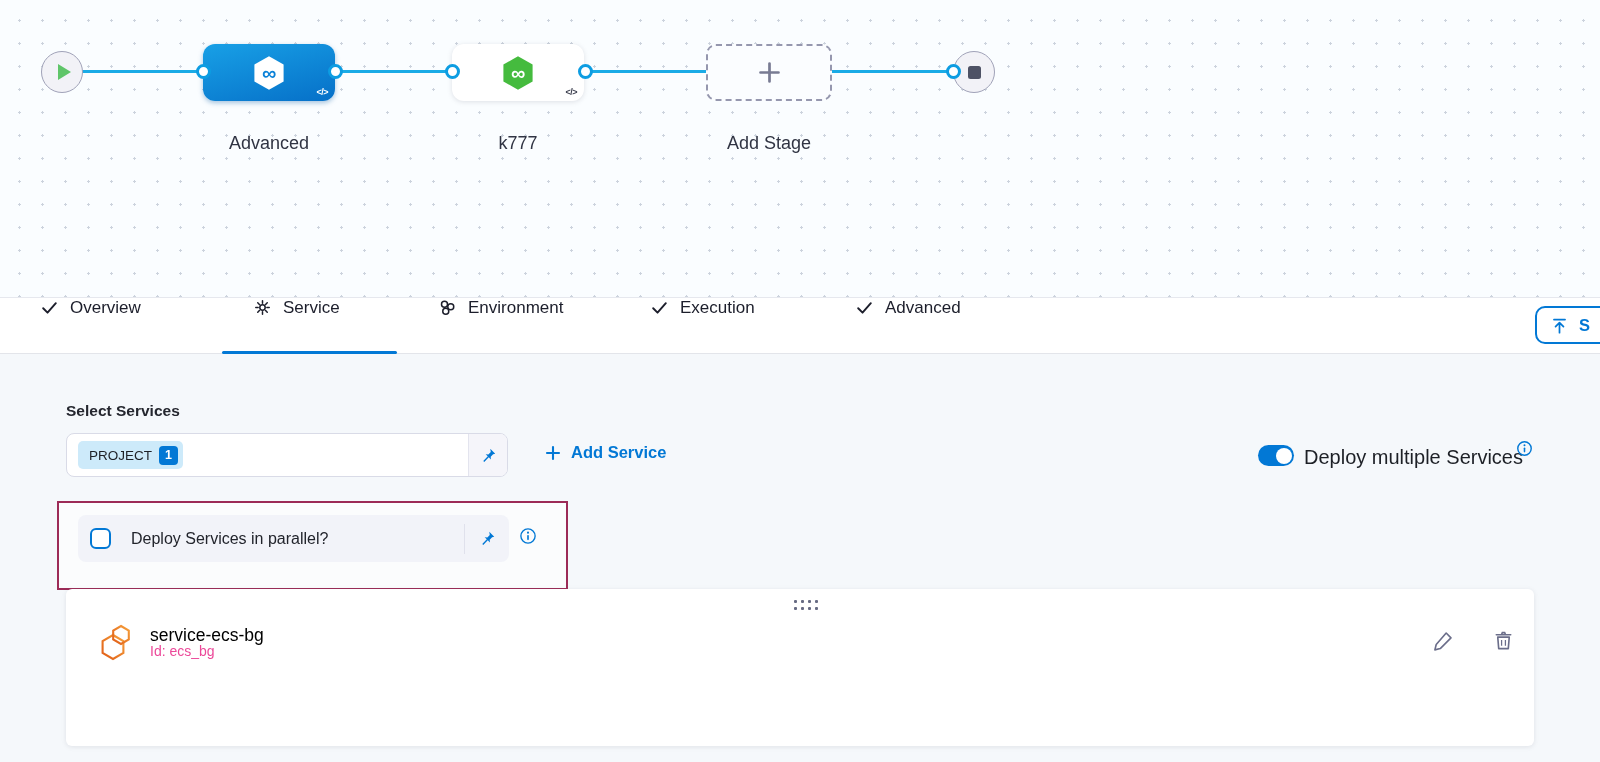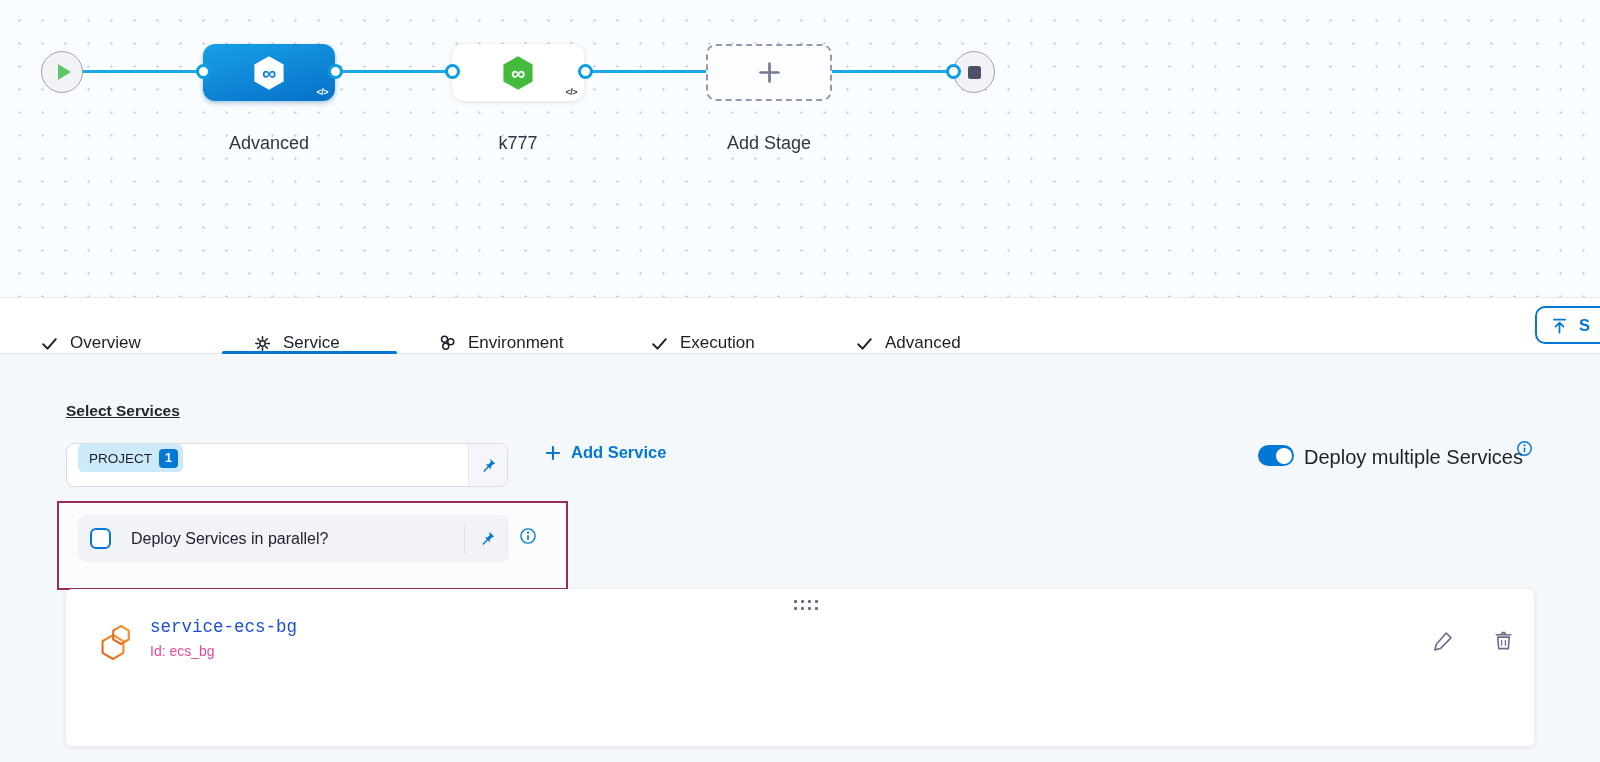--- a/index.html
+++ b/index.html
@@ -32,32 +32,32 @@
   .add-stage { position:absolute; left:706px; top:44px; width:126px; height:57px; border:2px dashed #9597ae;
     border-radius:10px; background:#fbfdff; z-index:2; display:flex; align-items:center; justify-content:center; }
   .stage-label { position:absolute; top:133px; text-align:center; font-size:18px; color:#303443; }
   .lbl-1 { left:203px; width:132px; }
   .lbl-2 { left:452px; width:132px; }
   .lbl-3 { left:706px; width:126px; }
 
   
   .tabbar { position:absolute; left:0; top:297px; width:1600px; height:57px; background:#fff;
     border-top:1px solid #e6e8ee; border-bottom:1px solid #e3e5ea; }
-  .tab { position:absolute; top:0; height:100%; display:flex; align-items:flex-end; gap:11px;
+  .tab { position:absolute; top:0; height:100%; display:flex; align-items:flex-start; gap:11px;
     font-size:17px; color:#1c1e2b; cursor:pointer; }
   .tab-underline { position:absolute; left:222px; bottom:-1px; width:175px; height:3px; background:#0278d5; border-radius:2px; }
   .save-btn { position:absolute; left:1535px; top:8px; width:120px; height:38px; background:#fff;
     border:2px solid #0278d5; border-radius:10px; display:flex; align-items:center; gap:10px;
     padding:0 13px; color:#0278d5; font-size:16.5px; font-weight:700; }
 
   
   .content { position:absolute; left:0; top:355px; width:1600px; height:407px; background:#f5f8fb; }
-  .select-label { position:absolute; left:66px; top:47px; font-size:15.5px; font-weight:600; color:#24262e;text-decoration:underline; }
-  .service-select { position:absolute; left:66px; top:88px; width:442px; height:44px; background:#fff;
-    border:1px solid #d9dbe7; border-radius:8px; display:flex; align-items:flex-start; overflow:hidden; }
+  .select-label { position:absolute; left:66px; top:47px; font-size:15.5px; font-weight:600; color:#24262e; }
+  .service-select { position:absolute; left:66px; top:78px; width:442px; height:44px; background:#fff;
+    border:1px solid #d9dbe7; border-radius:8px; display:flex; align-items:center; overflow:hidden; }
   .chip { margin-left:11px; background:#cdeafa; border-radius:5px; height:28px; padding:0 5px 0 11px;
     display:flex; align-items:center; gap:7px; font-size:13.5px; font-weight:500; color:#1d2026; }
   .chip-badge { width:19px; height:19px; background:#0278d5; color:#fff; border-radius:4px;
     display:flex; align-items:center; justify-content:center; font-size:12.5px; font-weight:700; }
   .pin-section { margin-left:auto; align-self:stretch; width:39px; background:#f5f5fa;
     border-left:1px solid #e3e4ee; display:flex; align-items:center; justify-content:center; }
   .add-service { position:absolute; left:544px; top:88px; display:flex; align-items:center; gap:9px;
     color:#0278d5; font-weight:700; font-size:16.5px; cursor:pointer; }
   .toggle { position:absolute; left:1258px; top:90px; width:36px; height:21px; border-radius:11px;
     background:#0278d5; cursor:pointer; }
@@ -73,21 +73,21 @@
   .field-divider { margin-left:auto; width:1px; height:30px; background:#e0e1ec; }
   .field-pin { width:44px; display:flex; align-items:center; justify-content:center; }
   .info-2 { position:absolute; left:519px; top:172px; }
 
   .card { position:absolute; left:66px; top:234px; width:1468px; height:157px; background:#fff;
     border-radius:6px; box-shadow:0 1px 5px rgba(96,97,112,.14); }
   .drag-handle { position:absolute; left:728px; top:11px; display:grid;
     grid-template-columns:repeat(4,3px); grid-auto-rows:3px; gap:4px; cursor:grab; }
   .drag-handle i { width:3px; height:3px; background:#676b83; border-radius:1px; }
   .svc-icon { position:absolute; left:30px; top:30px; }
-  .svc-name { position:absolute; left:84px; top:28px; font-size:17.5px; font-weight:500; color:#1d4ed8; cursor:pointer;font-family:Liberation Mono, monospace; }
+  .svc-name { position:absolute; left:84px; top:36px; font-size:17.5px; font-weight:500; color:#000000; cursor:pointer; }
   .svc-id { position:absolute; left:84px; top:54px; font-size:14px; color:#ec4899; }
   .icon-btn { position:absolute; top:40px; width:24px; height:24px; cursor:pointer; }
   .edit-btn { left:1366px; }
   .trash-btn { left:1426px; }
   .view-inputs { position:absolute; left:0; right:0; top:86px; display:flex; justify-content:center;
     align-items:center; gap:9px; color:#0278d5; font-weight:700; font-size:16.5px; cursor:pointer; }
 </style>
 </head>
 <body>
 

